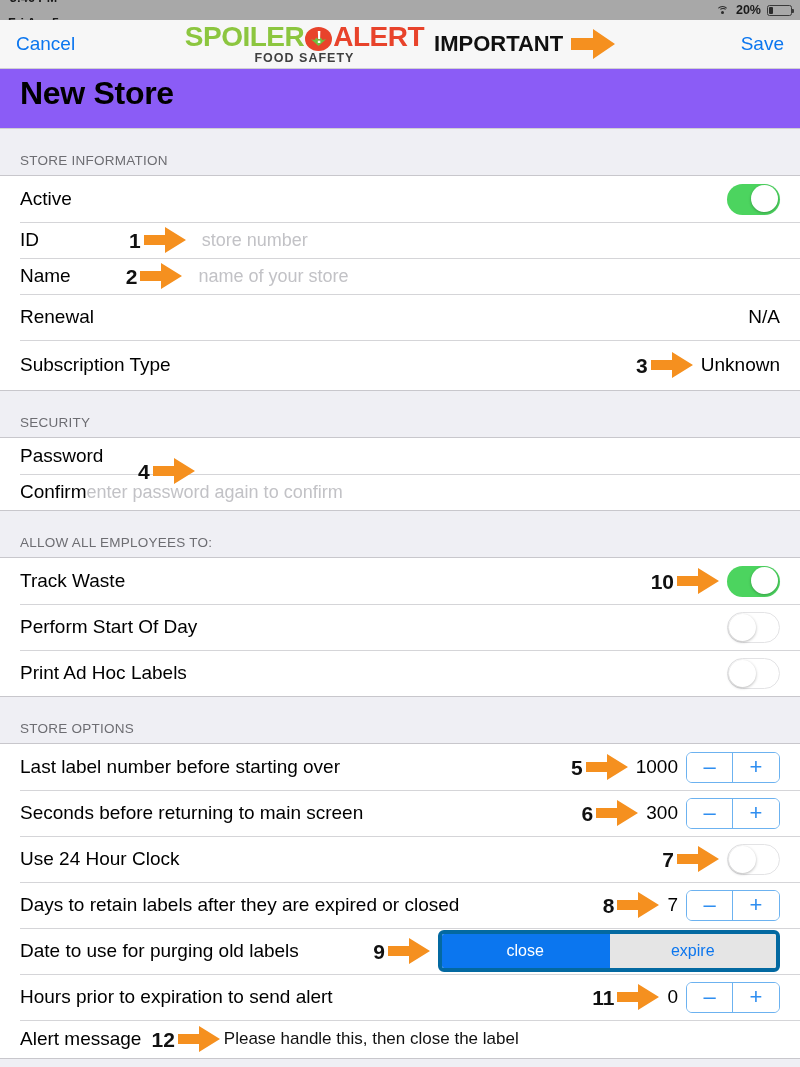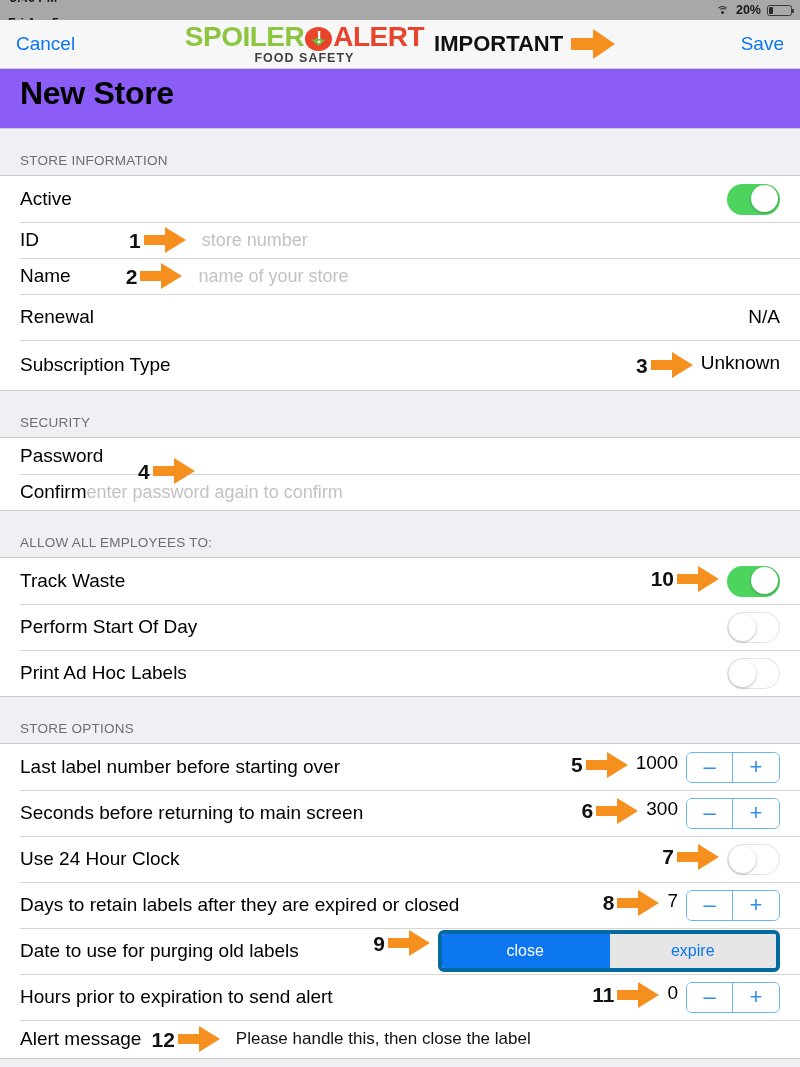--- a/index.html
+++ b/index.html
@@ -77,21 +77,21 @@
   .group { background: #fff; border-top: 0.5px solid #c8c7cc; border-bottom: 0.5px solid #c8c7cc; }
   .row {
     display: flex; align-items: center; padding: 0 20px;
     min-height: 46px; position: relative; background: #fff;
   }
   .row + .row::before {
     content: ""; position: absolute; left: 20px; right: 0; top: 0; height: 0.5px; background: #d5d5d8;
   }
   .row.tight { min-height: 36px; }
   .row-label { font-size: 19px; color: #000; white-space: nowrap; }
-  .row-right { display: flex; align-items: flex-start; gap: 8px; margin-left: auto; }
+  .row-right { display: flex; align-items: center; gap: 8px; margin-left: auto; }
   .row-value { font-size: 19px; color: #000; }
   .placeholder { font-size: 18px; color: #c2c2c6; }
   .field { flex: 1; display: flex; align-items: center; }
 
   
   .switch { width: 53px; height: 31px; border-radius: 16px; position: relative; flex: none; cursor: pointer; }
   .switch.on { background: #4cd45f; }
   .switch.off { background: #fff; border: 1px solid #e3e3e5; }
   .switch .knob {
     position: absolute; top: 1.5px; width: 27px; height: 27px; border-radius: 50%;
@@ -418,19 +418,19 @@
     <div class="row tight" style="min-height:38px;">
       <span class="row-label">Alert message</span>
       <span class="marker" style="margin-left:10px;">
         <span class="marker-num">12</span>
         <span class="arrow">
           <svg width="42" height="26" viewBox="0 0 42 26">
               <path d="M0 8 H21 V0 L42 13 L21 26 V18 H0 Z" fill="#f5901f"></path>
             </svg>
         </span>
       </span>
-      <div class="field" style="margin-left:16px;">
+      <div class="field" style="margin-left:4px;">
         <span class="alert-msg">Please handle this, then close the label</span>
       </div>
     </div>
   </div>
 
 </div>
 
 </body></html>

